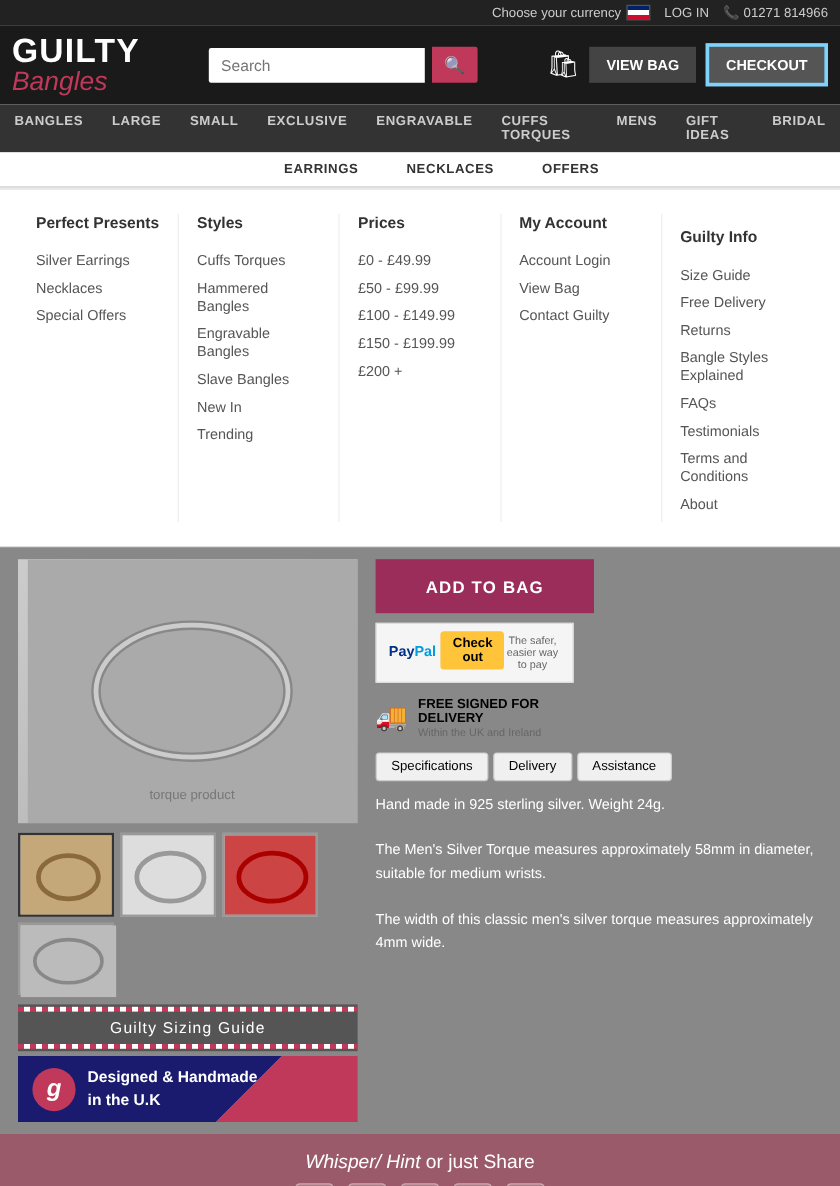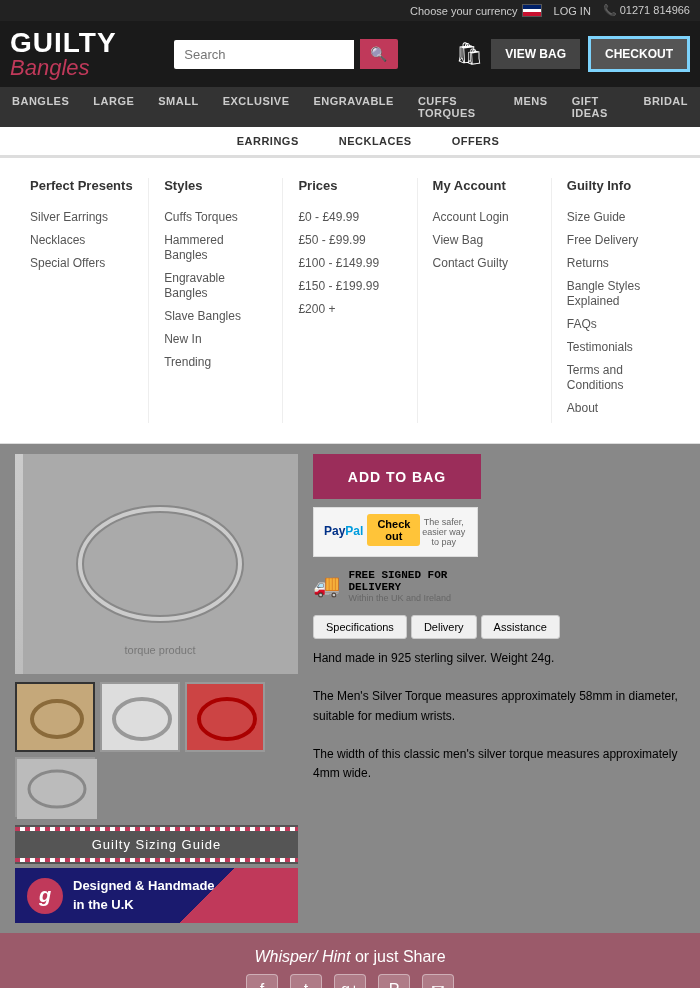--- a/index.html
+++ b/index.html
@@ -85,21 +85,21 @@
       border-bottom: 1px solid #ddd;
       display: flex;
       padding: 20px 15px;
       gap: 0;
     }
     .mega-col {
       flex: 1;
       padding: 0 15px;
       border-right: 1px solid #eee;
     }
-    .mega-col:last-child { border-right: none; }
+    .mega-col:last-child { border-right: none; margin-top: 12px; }
     .mega-col h3 {
       font-size: 13px; font-weight: bold; color: #333; margin-bottom: 12px;
       padding-bottom: 4px;
     }
     .mega-col ul { list-style: none; }
     .mega-col ul li { margin-bottom: 8px; }
     .mega-col ul li a { color: #555; text-decoration: none; font-size: 12px; }
 
     
     .product-section {
@@ -125,21 +125,21 @@
     }
     .thumb.active { border-color: #333; }
     .thumb-small {
       width: 80px; height: 60px;
       background: #bbb;
       border: 2px solid #999;
     }
 
     .product-info { flex: 1; }
     .add-to-bag-btn {
-      background: #9b2d5a; color: #fff; border: none; width: 168px; height: 45px;
+      background: #9b2d5a; color: #fff; border: none; width: 182px; height: 45px;
       font-size: 14px; font-weight: bold; cursor: pointer; text-transform: uppercase;
       letter-spacing: 1px; margin-bottom: 8px;
     }
     .paypal-box {
       background: #f5f5f5; border: 1px solid #ddd; padding: 6px 10px;
       display: flex; flex-direction: row; align-items: center;
       width: 165px; margin-bottom: 12px;
     }
     .paypal-checkout-btn {
       background: #ffc439; border: none; padding: 4px 10px; cursor: pointer;
@@ -150,21 +150,21 @@
       width: 165px;
     }
     .truck-icon { font-size: 22px; color: #333; }
 
     .tabs { display: flex; gap: 4px; margin-bottom: 10px; }
     .tab-btn {
       background: #f0f0f0; border: 1px solid #ccc; padding: 5px 12px;
       font-size: 11px; cursor: pointer; border-radius: 3px;
     }
 
-    .product-desc { font-size: 12px; color: #000000; line-height: 1.6; }
+    .product-desc { font-size: 12px; color: #ffffff; line-height: 1.6; }
 
     
     .whisper-section {
       background: #9b5a6a;
       padding: 15px;
       display: flex; flex-direction: column; align-items: center;
       margin: 0;
     }
     .whisper-title { color: #fff; font-size: 16px; margin-bottom: 8px; font-style: italic; }
     .whisper-title span { font-style: normal; }
@@ -343,21 +343,21 @@
         <span style="color:#003087; font-weight:bold; font-size:12px;">Pay<span style="color:#009cde;">Pal</span></span>
         <button class="paypal-checkout-btn">Check out</button>
       </div>
       <div style="font-size:9px; color:#666; text-align:center;">The safer, easier way to pay</div>
     </div>
 
     
     <div class="delivery-info">
       <span class="truck-icon">🚚</span>
       <div>
-        <div class="free" style="font-size:11px; font-weight:bold;font-family:Liberation Mono, monospace;">FREE SIGNED FOR DELIVERY</div>
+        <div class="free" style="font-size:11px; font-weight:bold;">FREE SIGNED FOR DELIVERY</div>
         <div class="sub" style="font-size:9px; color:#666;">Within the UK and Ireland</div>
       </div>
     </div>
 
     
     <div class="tabs">
       <button class="tab-btn">Specifications</button>
       <button class="tab-btn">Delivery</button>
       <button class="tab-btn">Assistance</button>
     </div>

